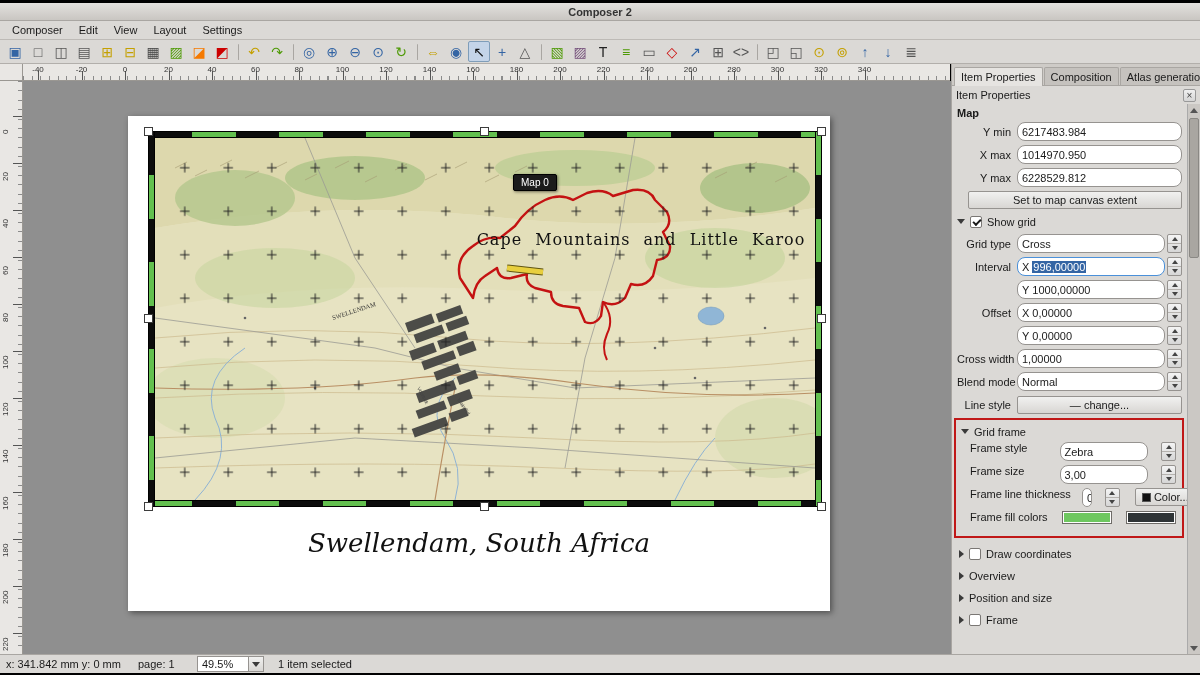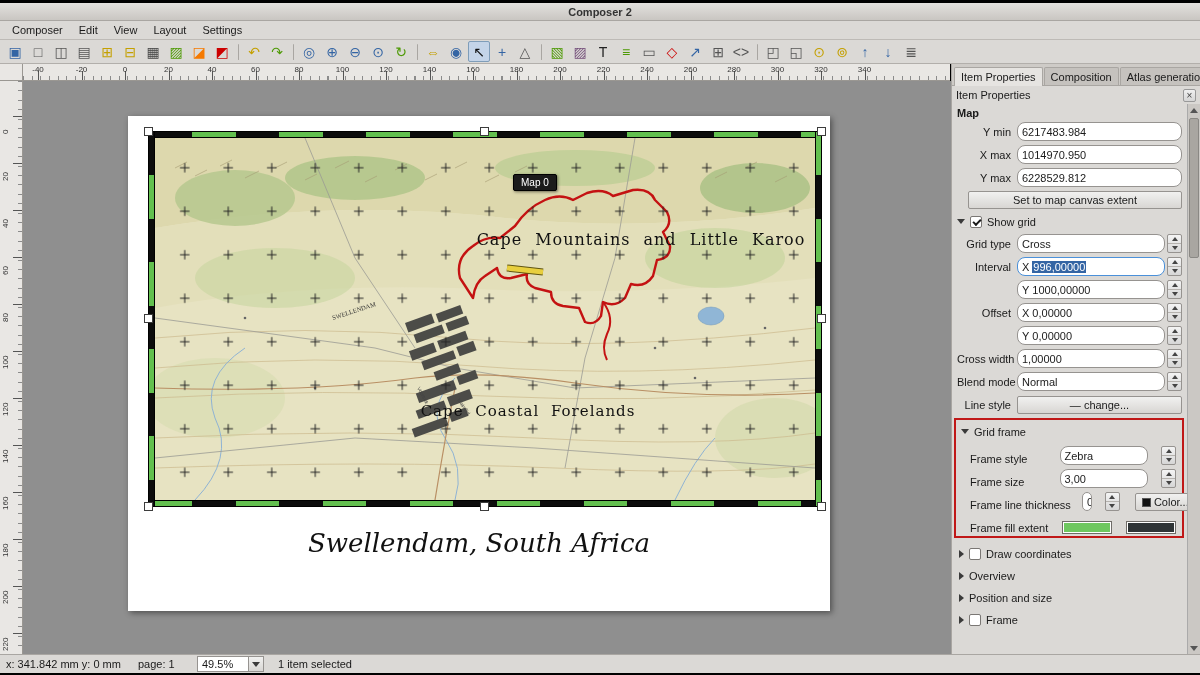--- a/index.html
+++ b/index.html
@@ -102,21 +102,21 @@
   .pbtn { height:18px; background:linear-gradient(#f1f1f0,#d8d6d3); border:1px solid #969390;
     border-radius:2px; text-align:center; line-height:16px; padding:0 6px; white-space:nowrap; }
   .btn-extent { margin:2px 5px 2px 16px; height:18px; }
   .tri-d { width:0; height:0; border-top:5px solid #3a3a3a; border-left:4px solid transparent; border-right:4px solid transparent; }
   .tri-r { width:0; height:0; border-left:5px solid #3a3a3a; border-top:4px solid transparent; border-bottom:4px solid transparent; }
   .cb { width:12px; height:12px; border:1px solid #7a7774; background:#fff; border-radius:2px; position:relative; flex:0 0 12px; }
   .cb.checked::after, .sect[data-cb="checked"] .cb::after { content:''; position:absolute; left:2px; top:2px;
     width:6px; height:3px; border-left:2px solid #1a1a1a; border-bottom:2px solid #1a1a1a; transform:rotate(-45deg); }
   .hdr { display:flex; align-items:center; gap:5px; height:21px; padding:0 5px; }
   .gridframe-box { border:2px solid #c01818; margin:2px 3px 2px 2px; padding:1px 0 2px; }
-  .grow { display:flex; align-items:flex-end; height:23px; padding:0 6px 0 14px;gap:11px; }
+  .grow { display:flex; align-items:flex-start; height:23px; padding:0 6px 0 14px;gap:11px; }
   .glabel { flex:1; white-space:nowrap; }
   .gfield { width:88px; }
   .gfield-sm { width:34px; }
   .swatch { width:52px; height:13px; border:1px solid #6f6c68; box-shadow:inset 0 0 0 1px #fff; margin-left:3px; }
   .colorbtn { margin-left:4px; display:flex; align-items:center; gap:3px; }
   .colorbtn .chip { width:9px; height:9px; background:#111; border:1px solid #555; display:inline-block; }
   .sect { display:flex; align-items:center; gap:5px; height:21px; padding-left:7px; }
 
   
   .statusbar { position:absolute; left:0; top:654px; width:1200px; height:19px;
@@ -421,21 +421,20 @@
           <defs>
             <pattern id="crosses" width="43.5" height="43.5" patternUnits="userSpaceOnUse" x="8" y="8">
               <path d="M21.75,17 V26.5 M17,21.75 H26.5" stroke="#222" stroke-width="1"></path>
             </pattern>
           </defs>
           <rect width="660" height="362" fill="url(#crosses)"></rect>
         </svg>
 
         <div class="maptip">Map 0</div>
         <div class="maplbl lbl-mountains">Cape Mountains and Little Karoo</div>
-        <div class="maplbl lbl-forelands">Cape Coastal Forelands</div>
       </div>
 
       <div class="handle h-tl"></div>
       <div class="handle h-tm"></div>
       <div class="handle h-tr"></div>
       <div class="handle h-ml"></div>
       <div class="handle h-mr"></div>
       <div class="handle h-bl"></div>
       <div class="handle h-bm"></div>
       <div class="handle h-br"></div>
@@ -604,21 +603,21 @@
         <span class="spin">
             <i class="u"></i>
             <i class="d"></i>
           </span>
         <span class="pbtn colorbtn">
           <span class="chip"></span>
           <span>Color...</span>
         </span>
       </div>
       <div class="grow">
-        <span class="glabel">Frame fill extent</span>
+        <span class="glabel">Frame fill colors</span>
         <span class="swatch" style="background: rgb(110, 199, 95);"></span>
         <span class="swatch" style="background: rgb(47, 52, 54);"></span>
       </div>
     </div>
 
     <div style="padding-top:3px">
 
         <div class="sect" style="margin-bottom:1px" data-cb="unchecked">
           <span class="tri-r"></span>
           <span class="cb"></span>

